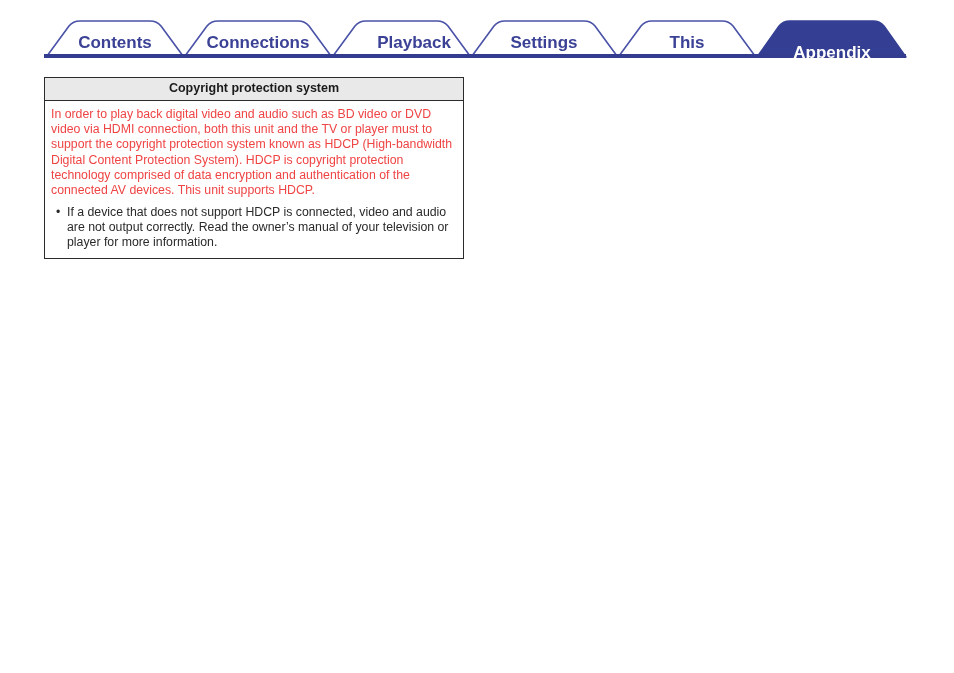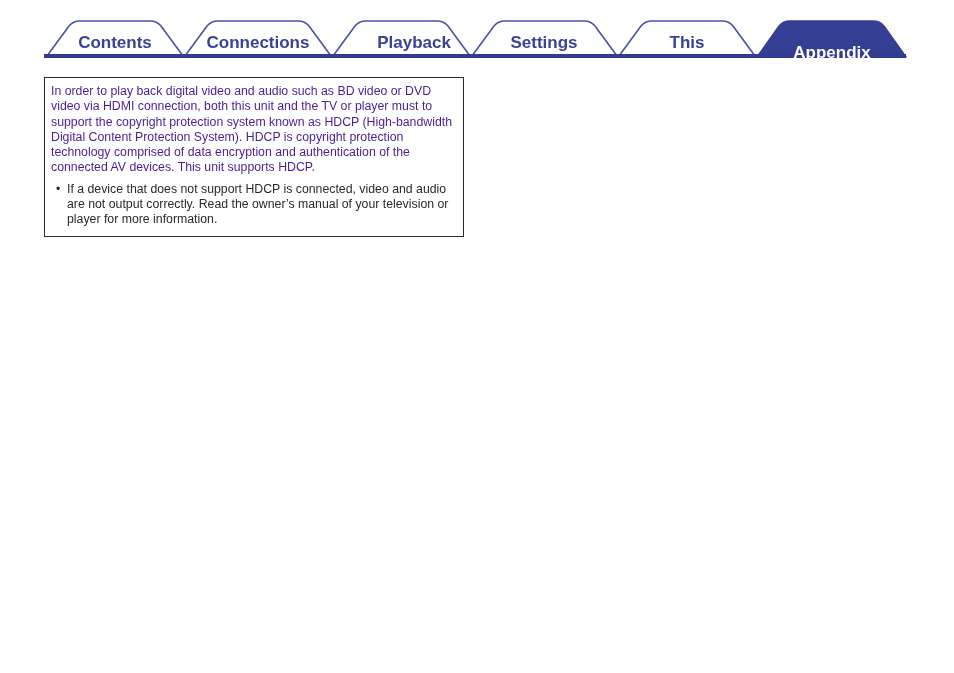--- a/index.html
+++ b/index.html
@@ -58,21 +58,21 @@
     font-weight: bold;
     color: #1a1a1a;
     padding: 4px 0 4px 0;
     line-height: 1.1;
   }
   #box-body {
     padding: 6px 8px 8px 6px;
   }
   #box-paragraph {
     font-size: 12.3px;
-    color: #4c1d95;
+    color: #ef4444;
     line-height: 15.3px;
     margin: 0;
     text-align: left;
   }
   #box-bullets {
     margin: 6px 0 0 0;
     padding: 0;
     list-style: none;
   }
   #box-bullets li {
@@ -121,20 +121,21 @@
 
   <div class="tab-label" style="left:75px;  top:34px; width:80px;">Contents</div>
   <div class="tab-label" style="left:203px; top:34px; width:110px;">Connections</div>
   <div class="tab-label" style="left:351px; top:34px; width:100px;text-align:right;">Playback</div>
   <div class="tab-label" style="left:494px; top:34px; width:100px;text-align:center;">Settings</div>
   <div class="tab-label" style="left:647px; top:34px; width:80px;">This</div>
   <div class="tab-label active" style="left:782px; top:44px; width:100px;">Appendix</div>
 </div>
 
 <div id="content-box">
+  <div id="box-header">Copyright protection system</div>
   <div id="box-body">
     <p id="box-paragraph">In order to play back digital video and audio such as BD video or DVD video via HDMI connection, both this unit and the TV or player must to support the copyright protection system known as HDCP (High-bandwidth Digital Content Protection System). HDCP is copyright protection technology comprised of data encryption and authentication of the connected AV devices. This unit supports HDCP.</p>
     <ul id="box-bullets">
       <li>
         <span class="bullet-dot">•</span>
         <span>If a device that does not support HDCP is connected, video and audio are not output correctly. Read the owner’s manual of your television or player for more information.</span>
       </li>
     </ul>
   </div>
 </div>

